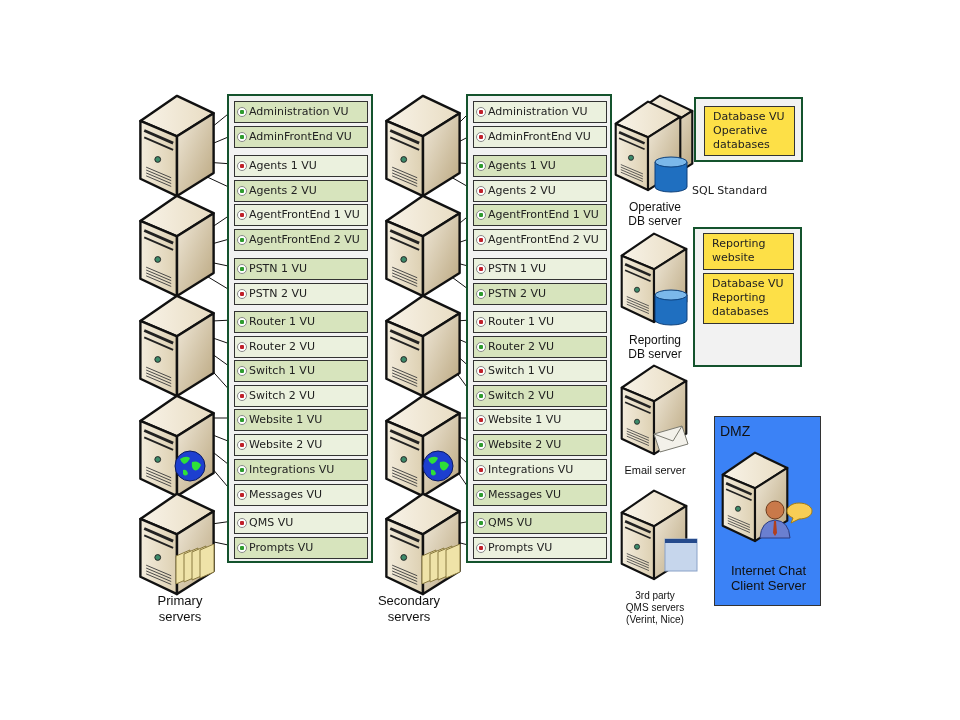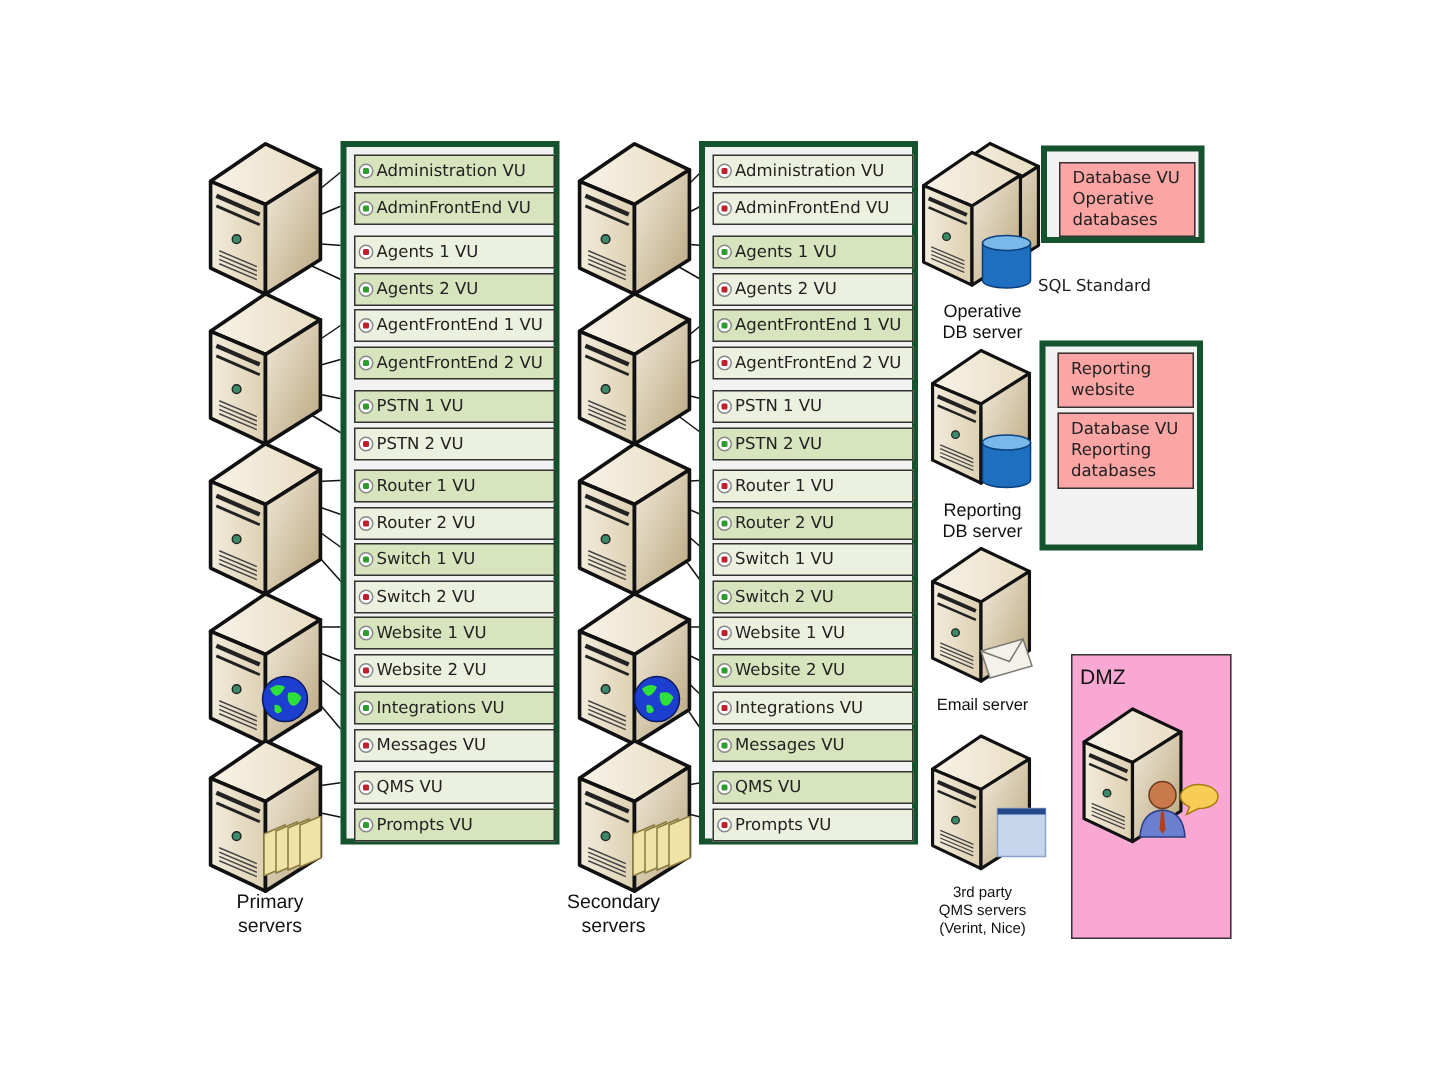--- a/index.html
+++ b/index.html
@@ -1,29 +1,29 @@
 <!DOCTYPE html>
 <html><head>
 <meta charset="utf-8">
 <style>
   html,body{margin:0;padding:0;background:#fff;}
   body{width:960px;height:720px;position:relative;overflow:hidden;font-family:"DejaVu Sans",sans-serif;}
   .abs{position:absolute;}
-  .panel{position:absolute;background:#f2f2f2;border:4px solid #14532d;box-sizing:border-box;}
+  .panel{position:absolute;background:#f2f2f2;border:2px solid #14532d;box-sizing:border-box;}
   .vu{position:absolute;left:5px;width:134px;height:22px;border:1px solid #333;box-sizing:border-box;
       font-size:11px;line-height:20px;color:#222;padding-left:14px;white-space:nowrap;}
   .vu.dark{background:#d7e4bd;}
   .vu.light{background:#ebf1de;}
   .vu .st{position:absolute;left:2px;top:5px;width:10px;height:10px;border-radius:50%;border:1px solid #888;box-sizing:border-box;background:#fff;}
   .vu .st::after{content:"";position:absolute;left:2px;top:2px;width:4px;height:4px;border-radius:1px;}
   .vu .st.ok::after{background:#2e9b2e;}
   .vu .st.err::after{background:#c0202a;}
   .srv{position:absolute;}
   .lbl{position:absolute;text-align:center;font-family:"Liberation Sans",sans-serif;color:#111;}
-  .rbox{position:absolute;background:#fca5a5;border:1px solid #333;box-sizing:border-box;font-size:11px;line-height:14px;padding:3px 8px;color:#222;}
+  .rbox{position:absolute;background:#fde047;border:1px solid #333;box-sizing:border-box;font-size:11px;line-height:14px;padding:3px 8px;color:#222;}
   .rbox span{display:block;}
 </style>
 </head>
 <body>
 
 <svg width="0" height="0" style="position:absolute">
   <defs>
     <linearGradient id="gFront" x1="0" x2="1" y1="0" y2="0">
       <stop offset="0" stop-color="#f3ecdc"></stop>
         <stop offset="1" stop-color="#ddd0b2"></stop>
@@ -277,26 +277,30 @@
     <rect x="1" y="1" width="32" height="32" fill="#c6d6ec" stroke="#8aa2c8"></rect>
     <rect x="1" y="1" width="32" height="4" fill="#254a8c"></rect>
   </svg>
   <div class="lbl" style="left:610px;top:590px;width:90px;font-size:10px;line-height:12px;">
     <div>3rd party</div>
     <div>QMS servers</div>
     <div>(Verint, Nice)</div>
   </div>
 </div>
 
-<div class="abs" style="left:714px;top:436px;width:107px;height:190px;background:#f9a8d4;border:1px solid #333;box-sizing:border-box;">
+<div class="abs" style="left:714px;top:416px;width:107px;height:190px;background:#3b82f6;border:1px solid #333;box-sizing:border-box;">
   <div class="abs" style="left:5px;top:6px;font-family:'Liberation Sans',sans-serif;font-size:14px;color:#111;">DMZ</div>
   <svg class="srv" style="left:6px;top:32px" width="68" height="94">
       <use href="#tower"></use>
     </svg>
   <svg class="srv" style="left:44px;top:82px" width="32" height="40">
     <circle cx="16" cy="11" r="9" fill="#c9794a" stroke="#6d3b1c"></circle>
     <path d="M1 39 Q2 22 16 21 Q30 22 31 39 Z" fill="#6a7fd0" stroke="#2c3c80"></path>
     <path d="M15 22 L17 22 L18 34 L16 37 L14 34 Z" fill="#b0401e"></path>
   </svg>
   <svg class="srv" style="left:70px;top:84px" width="28" height="24">
     <path d="M14 2 C22 2 27 6 27 10 C27 15 21 18 14 18 L6 22 L8 17 C4 15 2 13 2 10 C2 6 7 2 14 2 Z" fill="#f8cd55" stroke="#a67c10"></path>
   </svg>
+  <div class="lbl" style="left:0;top:146px;width:107px;font-size:13px;line-height:15px;">
+    <div>Internet Chat</div>
+    <div>Client Server</div>
+  </div>
 </div>
 
 </body></html>

